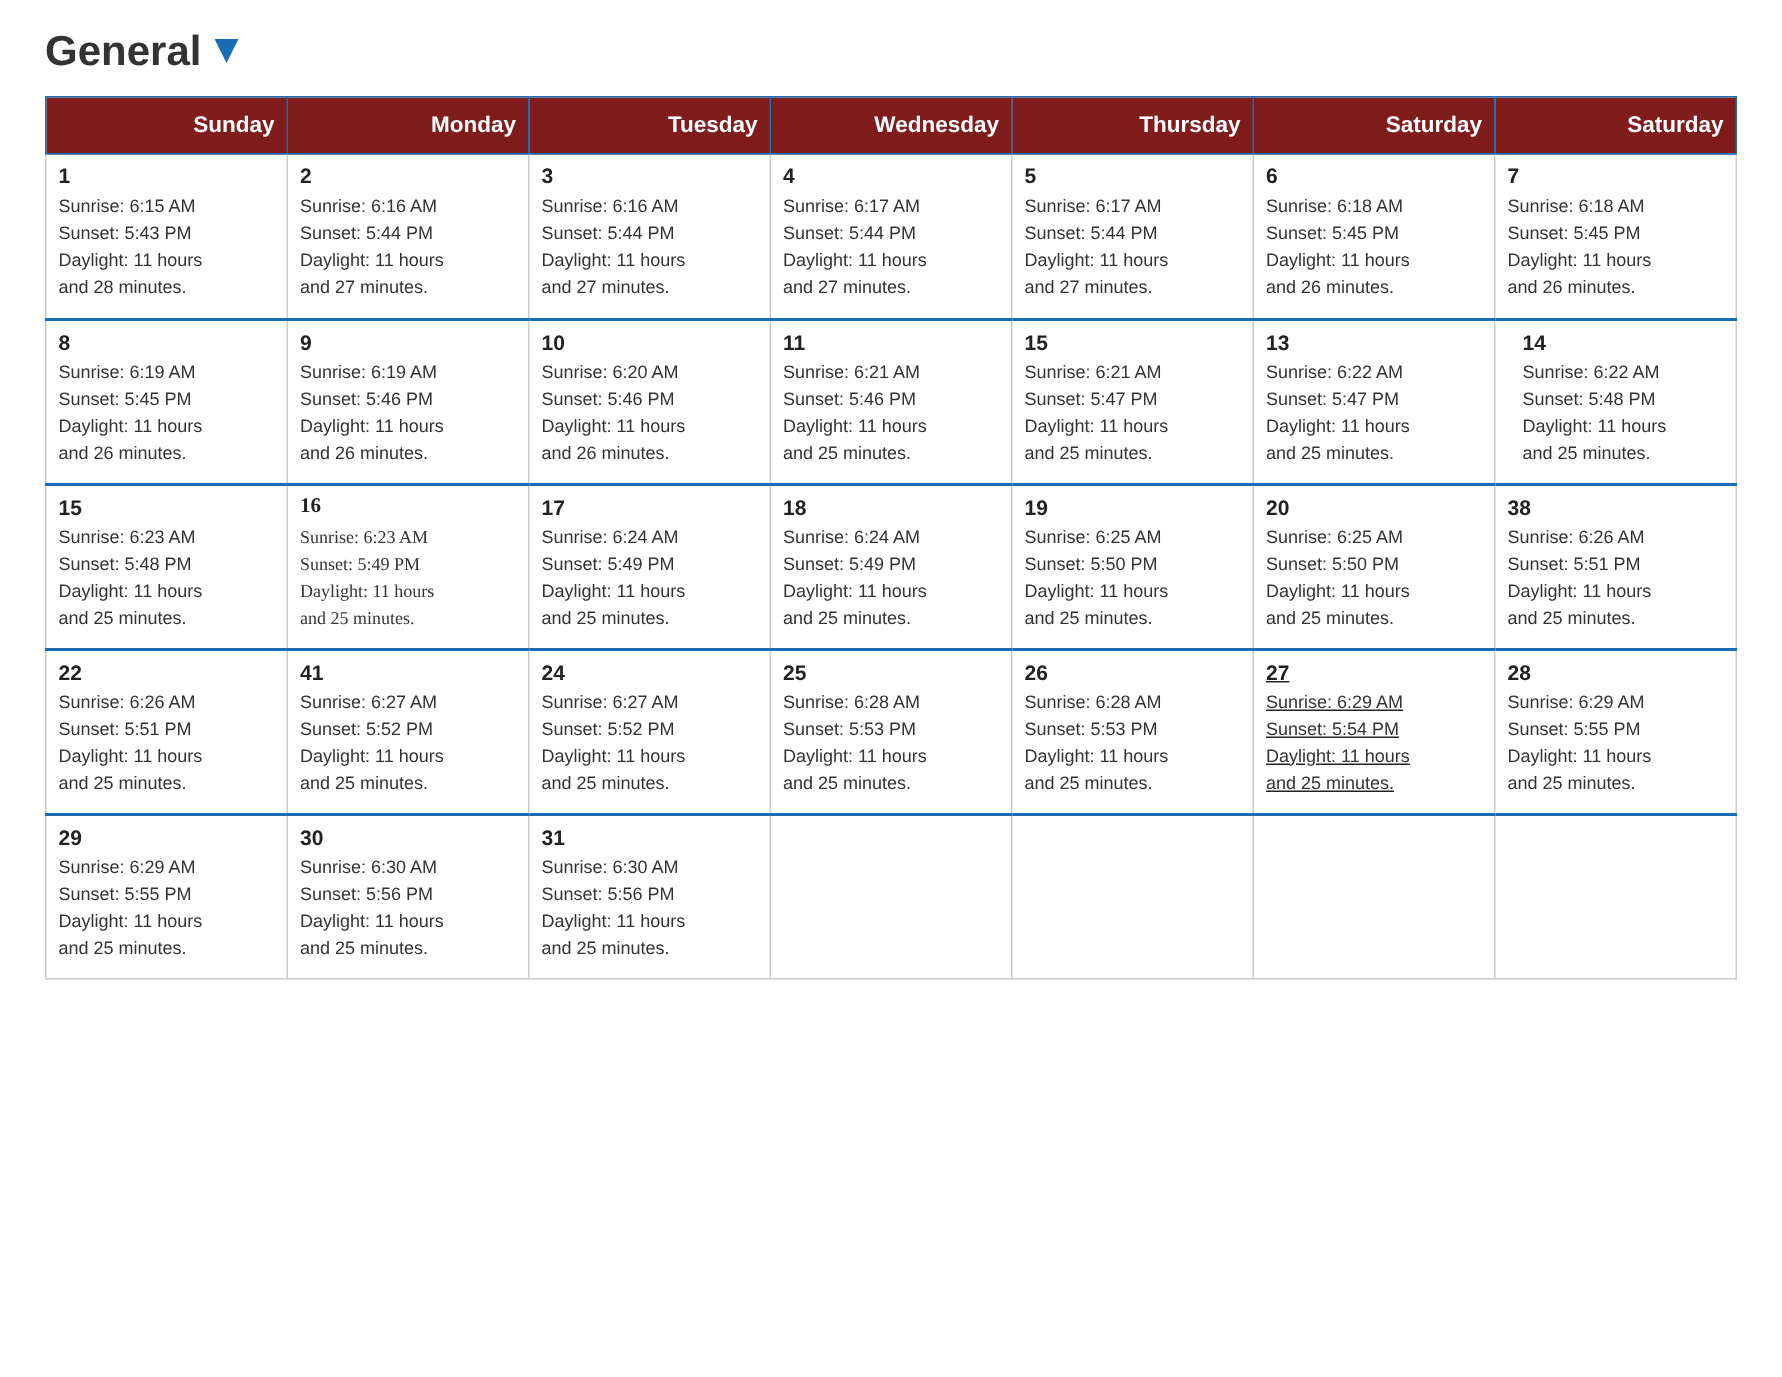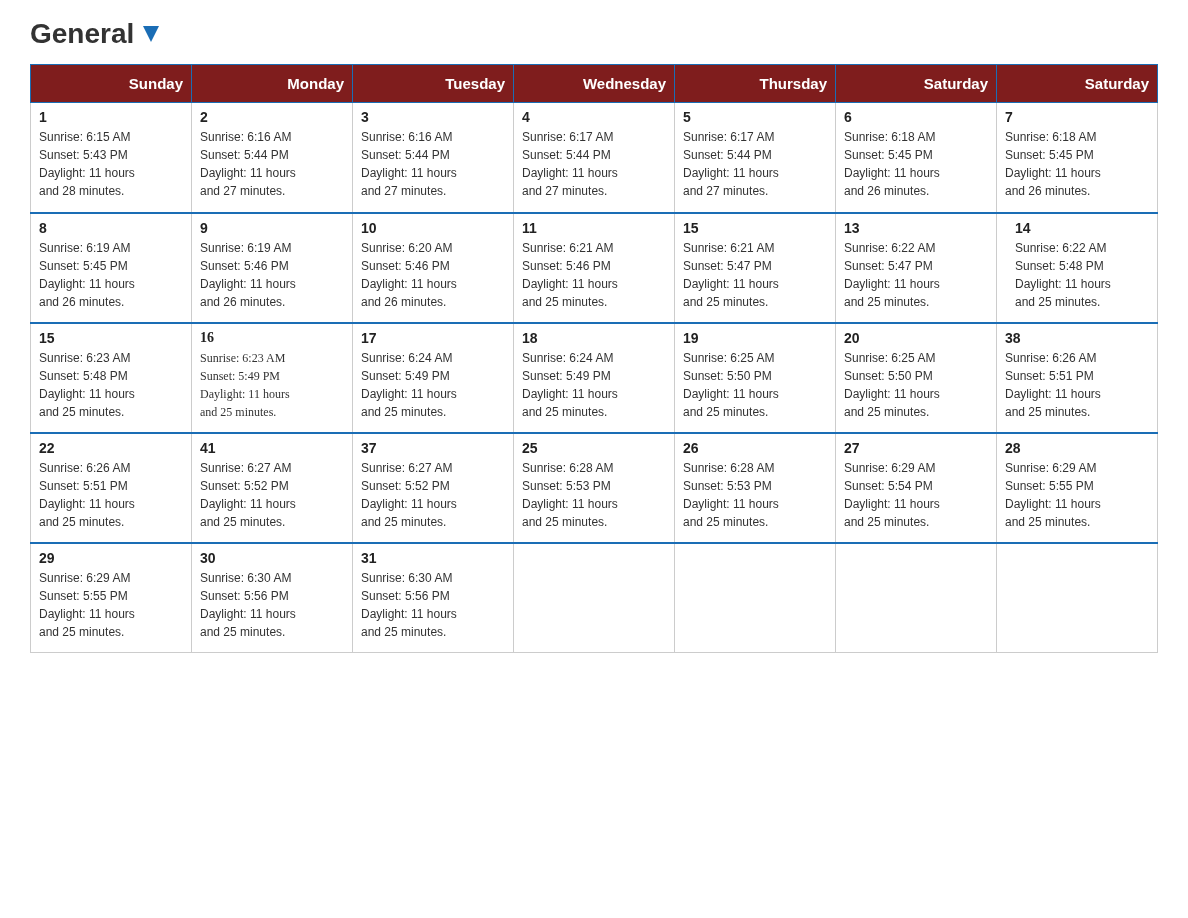--- a/index.html
+++ b/index.html
@@ -213,32 +213,32 @@
       <tr>
         <td style="border-bottom: 2px solid rgb(26, 109, 181);">
           <span class="day-num">22</span>
           <div class="day-info">Sunrise: 6:26 AM<br>Sunset: 5:51 PM<br>Daylight: 11 hours<br>and 25 minutes.</div>
         </td>
         <td style="border-bottom: 2px solid rgb(26, 109, 181);">
           <span class="day-num">41</span>
           <div class="day-info">Sunrise: 6:27 AM<br>Sunset: 5:52 PM<br>Daylight: 11 hours<br>and 25 minutes.</div>
         </td>
         <td style="border-bottom: 2px solid rgb(26, 109, 181);">
-          <span class="day-num">37</span>
+          <span class="day-num">24</span>
           <div class="day-info">Sunrise: 6:27 AM<br>Sunset: 5:52 PM<br>Daylight: 11 hours<br>and 25 minutes.</div>
         </td>
         <td style="border-bottom: 2px solid rgb(26, 109, 181);">
           <span class="day-num">25</span>
           <div class="day-info">Sunrise: 6:28 AM<br>Sunset: 5:53 PM<br>Daylight: 11 hours<br>and 25 minutes.</div>
         </td>
         <td style="border-bottom: 2px solid rgb(26, 109, 181); border-radius: 31px;">
           <span class="day-num">26</span>
           <div class="day-info">Sunrise: 6:28 AM<br>Sunset: 5:53 PM<br>Daylight: 11 hours<br>and 25 minutes.</div>
         </td>
-        <td style="border-bottom: 2px solid rgb(26, 109, 181);">
+        <td style="border-bottom: 2px solid rgb(26, 109, 181); text-decoration: underline;">
           <span class="day-num">27</span>
           <div class="day-info">Sunrise: 6:29 AM<br>Sunset: 5:54 PM<br>Daylight: 11 hours<br>and 25 minutes.</div>
         </td>
         <td style="border-bottom: 2px solid rgb(26, 109, 181);">
           <span class="day-num">28</span>
           <div class="day-info">Sunrise: 6:29 AM<br>Sunset: 5:55 PM<br>Daylight: 11 hours<br>and 25 minutes.</div>
         </td>
       </tr>
       <tr>
         <td>

